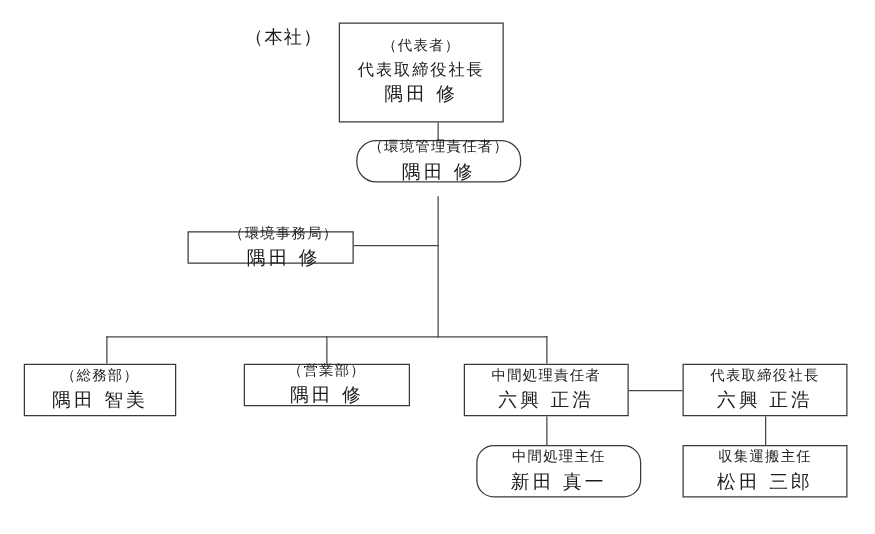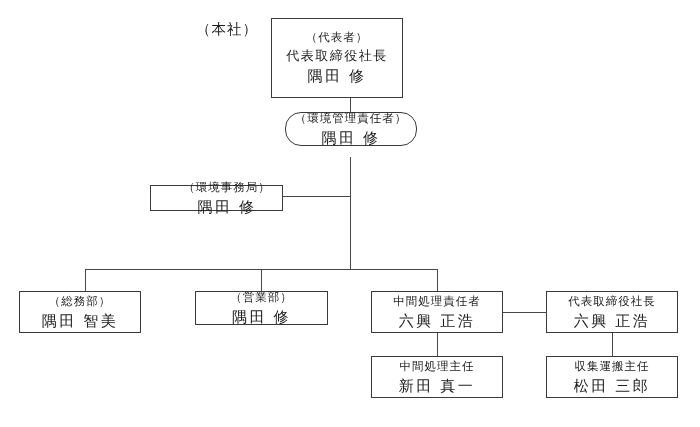--- a/index.html
+++ b/index.html
@@ -83,21 +83,21 @@
   <div class="box" style="left:371px; top:291px; width:132px; height:42px;">
     <div class="box-title">中間処理責任者</div>
     <div class="box-name">六興 正浩</div>
   </div>
 
   <div class="box" style="left:546px; top:291px; width:132px; height:42px;">
     <div class="box-title">代表取締役社長</div>
     <div class="box-name">六興 正浩</div>
   </div>
 
-  <div class="box" style="left:371px; top:356px; width:132px; height:42px;">
+  <div class="box" style="left:381px; top:356px; width:132px; height:42px;border-radius:14px;">
     <div class="box-title">中間処理主任</div>
     <div class="box-name">新田 真一</div>
   </div>
 
   <div class="box" style="left:546px; top:356px; width:132px; height:42px;justify-content:center;">
     <div class="box-title">収集運搬主任</div>
     <div class="box-name">松田 三郎</div>
   </div>
 
 </div>

